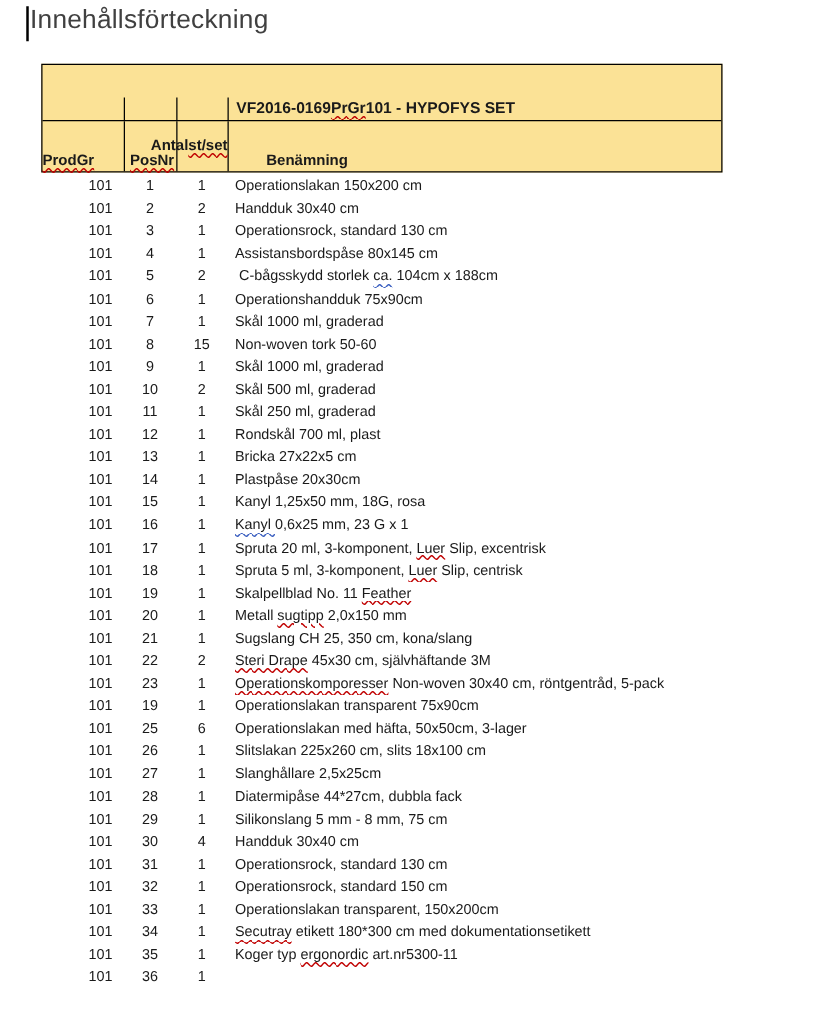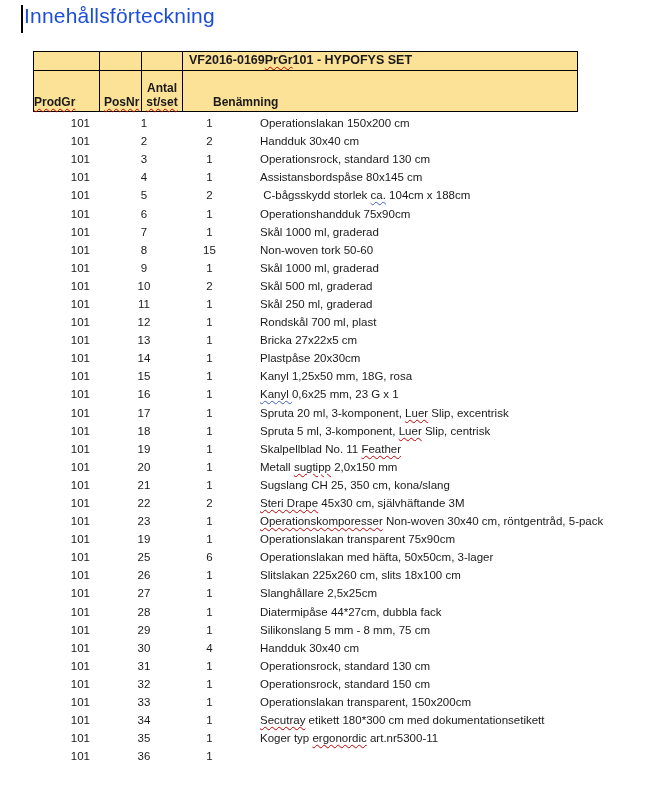--- a/index.html
+++ b/index.html
@@ -13,55 +13,54 @@
   html,body{background:#ffffff;}
   body{
     width:664px;height:807px;position:relative;overflow:hidden;
     font-family:"Liberation Sans",sans-serif;color:var(--text);
   }
   .cursor{
     position:absolute;left:21px;top:5px;width:2px;height:28px;background:#000;
   }
   .doc-title{
     position:absolute;left:24px;top:4px;
-    font-size:21px;font-weight:400;letter-spacing:0.2px;color:#1d4ed8;
+    font-size:21px;font-weight:400;letter-spacing:0.2px;color:#404040;
   }
   .tbl{
     position:absolute;left:33px;top:51px;width:545px;
   }
   .thead{
     border:1px solid var(--border);
     background:var(--header-fill);
   }
   .trow{
     display:grid;grid-template-columns:66px 42px 41px 1fr;
   }
-  .title-row{height:19px;border-bottom:1px solid var(--border);}
+  .title-row{height:19px;border-bottom:1px solid var(--border);margin-top:26px;}
   .head-row{height:40px;}
   .hcell{
     border-right:1px solid var(--border);
     display:flex;align-items:flex-end;
     font-weight:700;font-size:12px;line-height:14px;
     padding-bottom:2px;
   }
   .hcell:last-child{border-right:none;}
   .h-prodgr{}
   .h-posnr{padding-left:4px;}
-  .h-antal{flex-direction:column;align-items:center;justify-content:flex-end;}
+  .h-antal{flex-direction:row;align-items:center;justify-content:flex-end;}
   .h-ben{padding-left:6px;margin-left:24px;}
   .title-cell{
     display:flex;align-items:center;padding-left:6px;
     font-weight:700;font-size:12.5px;
   }
   .tbody{padding-top:2px;}
   .drow{
     display:grid;grid-template-columns:66px 42px 41px 1fr;
     height:18.1px;align-items:center;
     font-size:11.5px;
-    gap:24px;
   }
   .c-prodgr{text-align:right;padding-right:9px;}
   .c-posnr{text-align:center;}
   .c-antal{text-align:center;}
   .c-desc{padding-left:6px;white-space:pre;}
   .sq-red{
     text-decoration-line:underline;text-decoration-style:wavy;
     text-decoration-color:var(--sq-red);text-decoration-thickness:1px;
     text-underline-offset:2px;
   }

